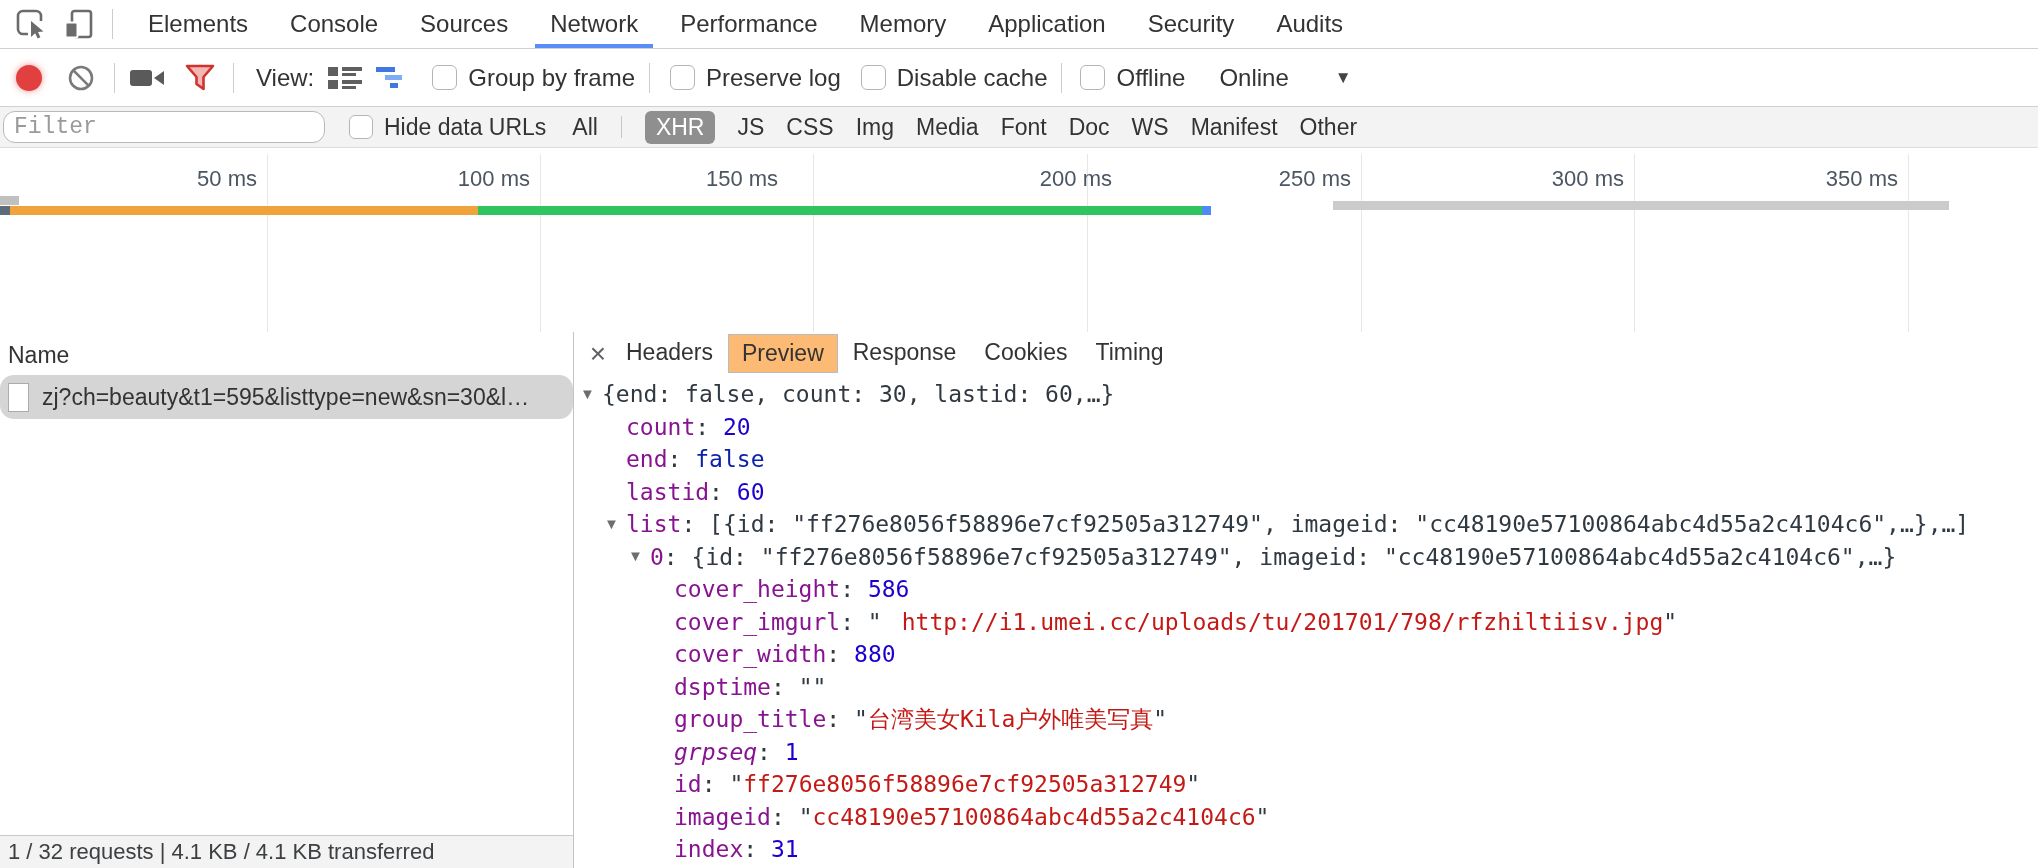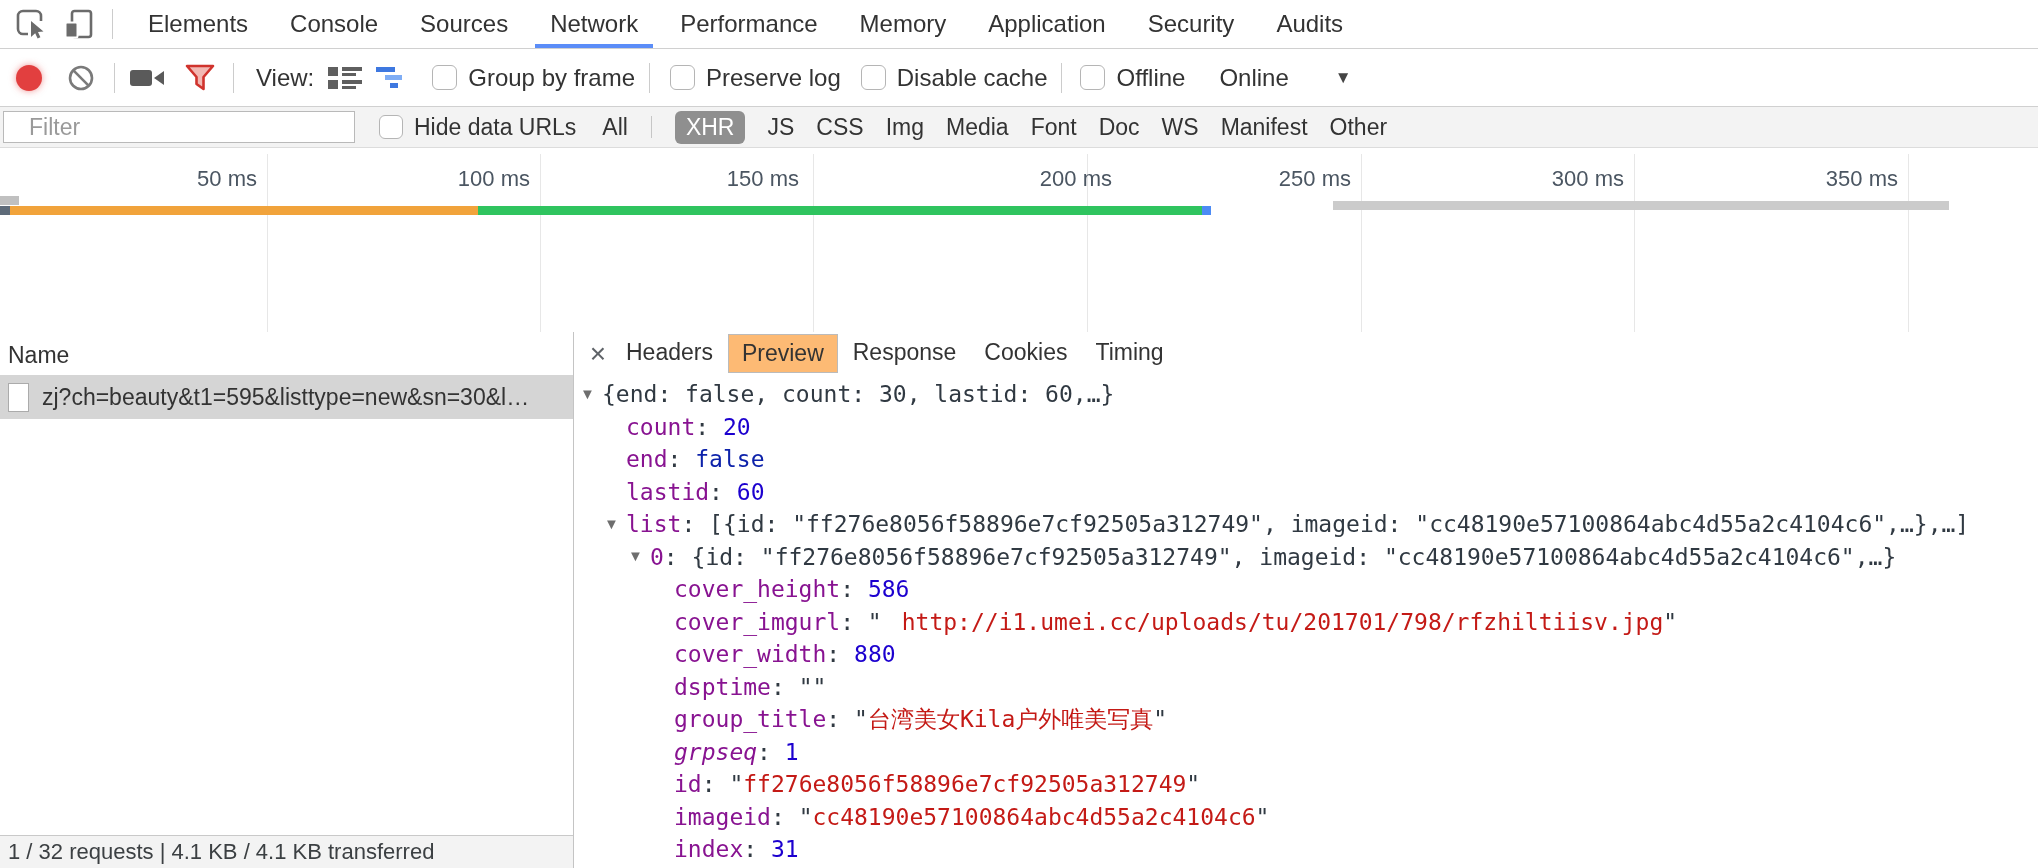--- a/index.html
+++ b/index.html
@@ -19,43 +19,43 @@
   .toolbar{height:57px;display:flex;align-items:center;padding-left:10px;border-bottom:1px solid #d0d0d0;background:#fff;}
   .record-dot{width:26px;height:26px;border-radius:50%;background:#e23f3f;box-shadow:0 0 7px rgba(226,63,63,.55);}
   .tb-label{font-size:24px;color:#333;margin:0 12px 0 8px;}
   .cb-group{display:flex;align-items:center;font-size:24px;color:#333;margin-left:20px;}
   .checkbox{width:25px;height:25px;border:1.5px solid #b5b5b5;border-radius:6px;background:#fff;margin-right:11px;flex:none;box-sizing:border-box;}
   .caret{font-size:17px;color:#444;margin-left:46px;}
   .online-label{margin-left:34px;font-size:24px;}
 
   
   .filterbar{height:40px;display:flex;align-items:center;background:#f3f3f3;border-bottom:1px solid #dcdcdc;}
-  .filter-input{width:300px;height:30px;margin-left:3px;border:1.5px solid #b9b9b9;border-radius:0;padding:0 25px;
-    font-size:23px;font-family:Liberation Sans, sans-serif;color:#333;background:#fff;outline:none;}
+  .filter-input{width:300px;height:30px;margin-left:3px;border:1.5px solid #b9b9b9;border-radius:12px;padding:0 10px;
+    font-size:23px;font-family:Liberation Mono, monospace;color:#333;background:#fff;outline:none;}
   .filter-input::placeholder{color:#9a9a9a;}
   .filterbar .cb-group{margin-left:24px;font-size:23px;}
   .filterbar .checkbox{width:24px;height:24px;}
   .ftype{font-size:23px;color:#333;margin:0 11px;}
   .ftype.all{margin-left:26px;}
   .ftypes{display:flex;align-items:center;}
   .ftype.pill{background:#8f8f8f;color:#fff;border-radius:6px;padding:3px 11px;}
 
   
   .timeline{position:relative;height:186px;background:#fff;border-bottom:1px solid #c9c9c9;overflow:hidden;}
   .gridline{position:absolute;top:6px;bottom:0;width:1px;background:#e7e7e7;}
   .tick-label{position:absolute;top:18px;width:170px;text-align:right;font-size:22px;color:#4b5662;}
   .ov-seg{position:absolute;top:58px;height:9px;}
   .ov-chip{position:absolute;top:48px;height:9px;}
   .ov-thumb{position:absolute;top:53px;height:9px;}
 
   
   .main{position:absolute;top:332px;bottom:0;left:0;right:0;display:flex;}
   .left-pane{width:573px;flex:none;border-right:1px solid #c4c4c4;position:relative;background:#fff;}
   .name-header{height:43px;line-height:46px;padding-left:8px;font-size:23px;color:#333;}
-  .request-row{height:44px;background:#d5d5d5;display:flex;align-items:center;}
+  .request-row{height:44px;background:#d5d5d5;display:flex;align-items:center;border-radius:14px;}
   .req-icon{width:21px;height:29px;background:#fff;border:1px solid #ababab;margin-left:8px;flex:none;box-sizing:border-box;}
   .req-name{margin-left:13px;font-size:23px;color:#333;white-space:nowrap;overflow:hidden;text-overflow:ellipsis;max-width:515px;}
   .status-bar{position:absolute;left:0;right:0;bottom:0;height:32px;background:#f3f3f3;border-top:1px solid #c9c9c9;
     font-size:22px;color:#3c4043;display:flex;align-items:center;padding-left:8px;}
 
   .right-pane{flex:1;position:relative;background:#fff;overflow:hidden;}
   .detail-tabs{height:43px;display:flex;align-items:center;padding-left:10px;}
   .close-x{font-size:28px;color:#5f6368;width:28px;text-align:center;line-height:28px;}
   .dtab{font-size:23px;color:#333;padding:5px 13px;margin:0 1px;}
   .dtab.sel{border:1px solid #bbb;background:#fdba74;}
@@ -182,21 +182,21 @@
         <span class="ftype">Other</span>
       </div>
   </div>
 
   <div class="timeline" id="timeline">
       <div class="gridline" style="left: 267px;"></div>
       <div class="tick-label" style="left: 87px;">50 ms</div>
       <div class="gridline" style="left: 540px;"></div>
       <div class="tick-label" style="left: 360px;">100 ms</div>
       <div class="gridline" style="left: 813px;"></div>
-      <div class="tick-label" style="left: 629px;">150 ms</div>
+      <div class="tick-label" style="left: 657px; text-align: center;">150 ms</div>
       <div class="gridline" style="left: 1087px;"></div>
       <div class="tick-label" style="left: 942px;">200 ms</div>
       <div class="gridline" style="left: 1361px;"></div>
       <div class="tick-label" style="left: 1181px;">250 ms</div>
       <div class="gridline" style="left: 1634px;"></div>
       <div class="tick-label" style="left: 1454px;">300 ms</div>
       <div class="gridline" style="left: 1908px;"></div>
       <div class="tick-label" style="left: 1728px;">350 ms</div>
       <div class="ov-chip" style="left: 0px; width: 19px; background: rgb(192, 192, 192);"></div>
       <div class="ov-seg" style="left: 0px; width: 10px; background: rgb(94, 107, 121);"></div>

